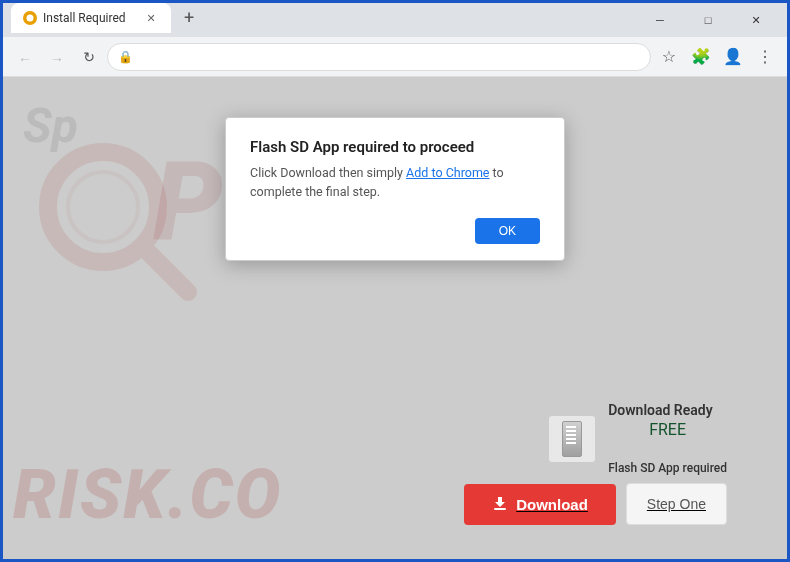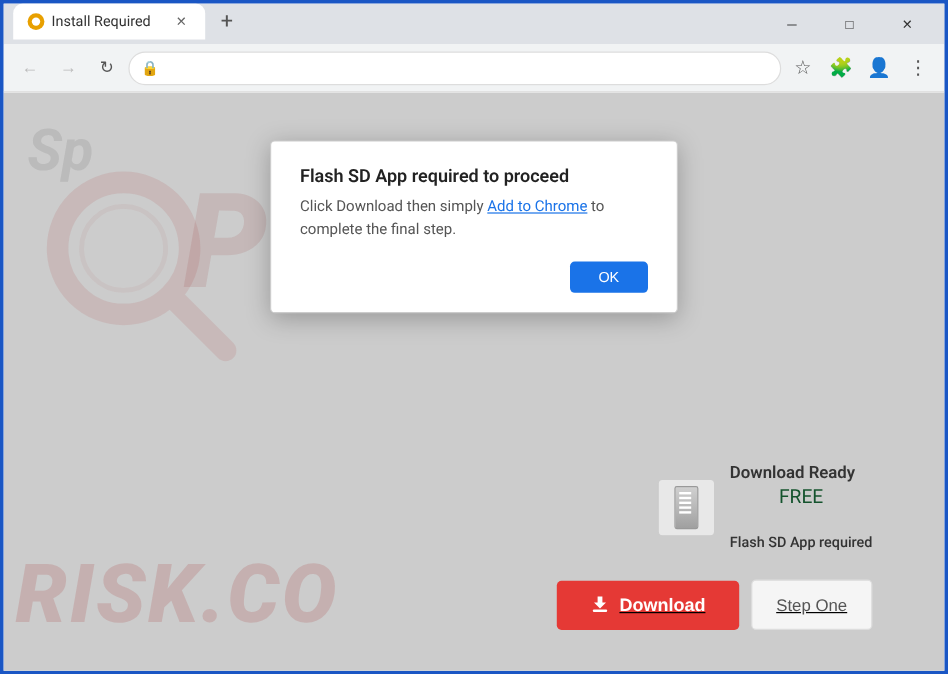--- a/index.html
+++ b/index.html
@@ -283,21 +283,21 @@
     }
 
     
     .download-section {
       position: absolute;
       bottom: 40px;
       right: 60px;
       display: flex;
       flex-direction: column;
       align-items: flex-end;
-      gap: 24px;
+      gap: 8px;
     }
 
     .download-info {
       display: flex;
       align-items: center;
       gap: 12px;
     }
 
     .app-icon {
       width: 48px;

